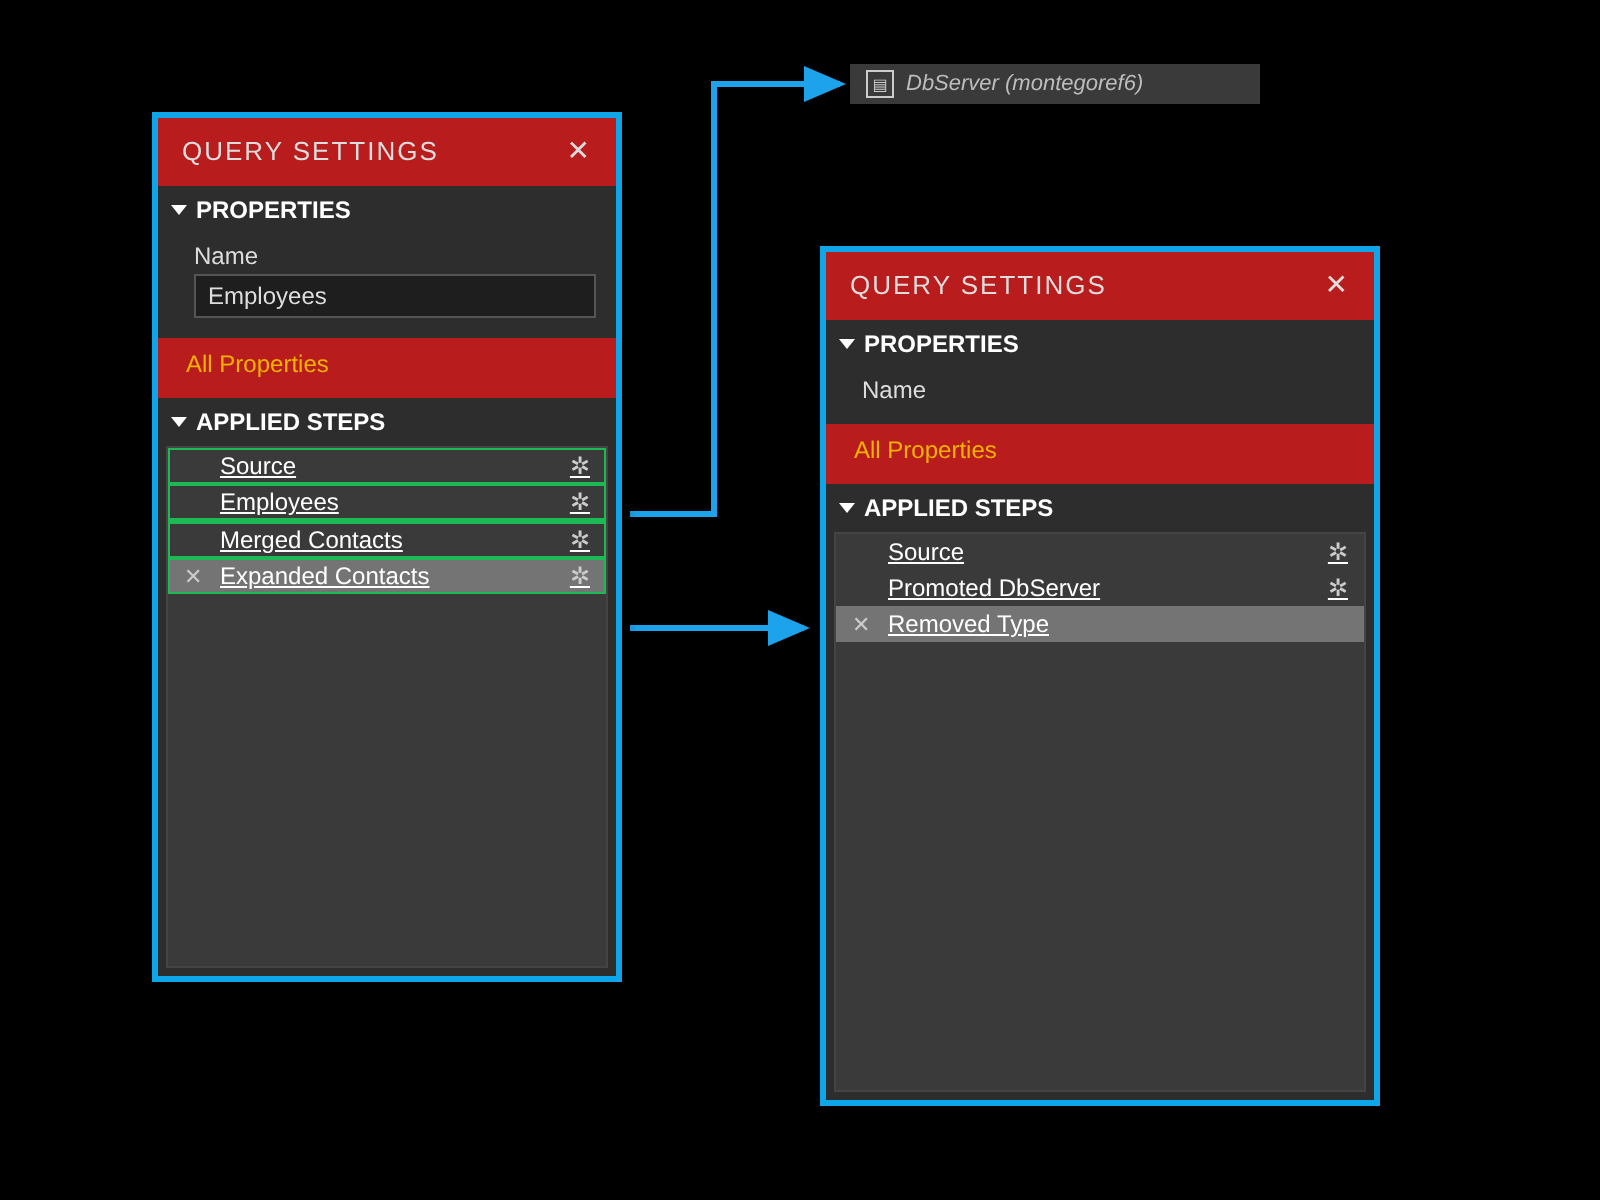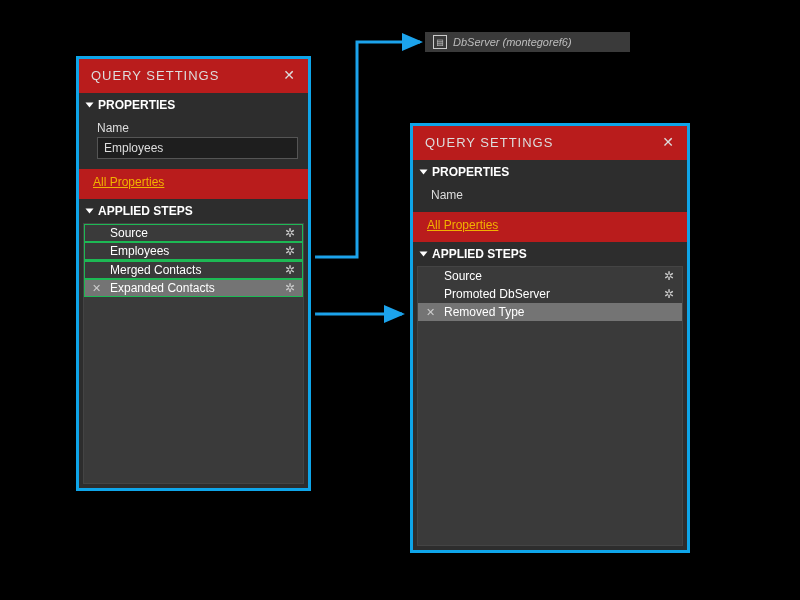--- a/index.html
+++ b/index.html
@@ -42,37 +42,38 @@
   .prop-body {
     background:#2d2d2d; padding:4px 10px 10px 18px;
     color:#ddd; font-size:12px;
   }
   .name-input {
     display:block;
     width:100%; background:#1e1e1e; border:1px solid #555;
     color:#ddd; padding:3px 6px; margin-top:2px; font-size:12px;
   }
   .all-props {
-    color:#f2b200; text-decoration: underline;
+    color:#f2b200; 
     font-size:12px; display:inline-block;
     margin:6px 0 10px 14px; cursor:pointer;
   }
 
   .steps-wrap { flex:1; display:flex; flex-direction:column; background:#2d2d2d; }
   .steps-list {
     flex:1; background:#3a3a3a; margin:0 4px 4px 4px;
     border:1px solid #444;
     overflow:hidden;
   }
   .step {
     display:flex; align-items:center; justify-content:space-between;
     padding: 2px 8px 2px 26px;
     color:#fff; font-size:12px;
     background:#3a3a3a;
     position:relative;
+    text-decoration:underline;
   }
   .step .delete-x {
     position:absolute; left:8px; top:3px;
     color:#ccc; font-size:11px;
   }
   .gear { color:#ccc; font-size:12px; }
   .step.selected { background:#747474; }
   .step.hl-green { box-shadow: inset 0 0 0 1px #1db954; }
 
   .divider-green { height:1px; background:#1db954; margin:0; }

